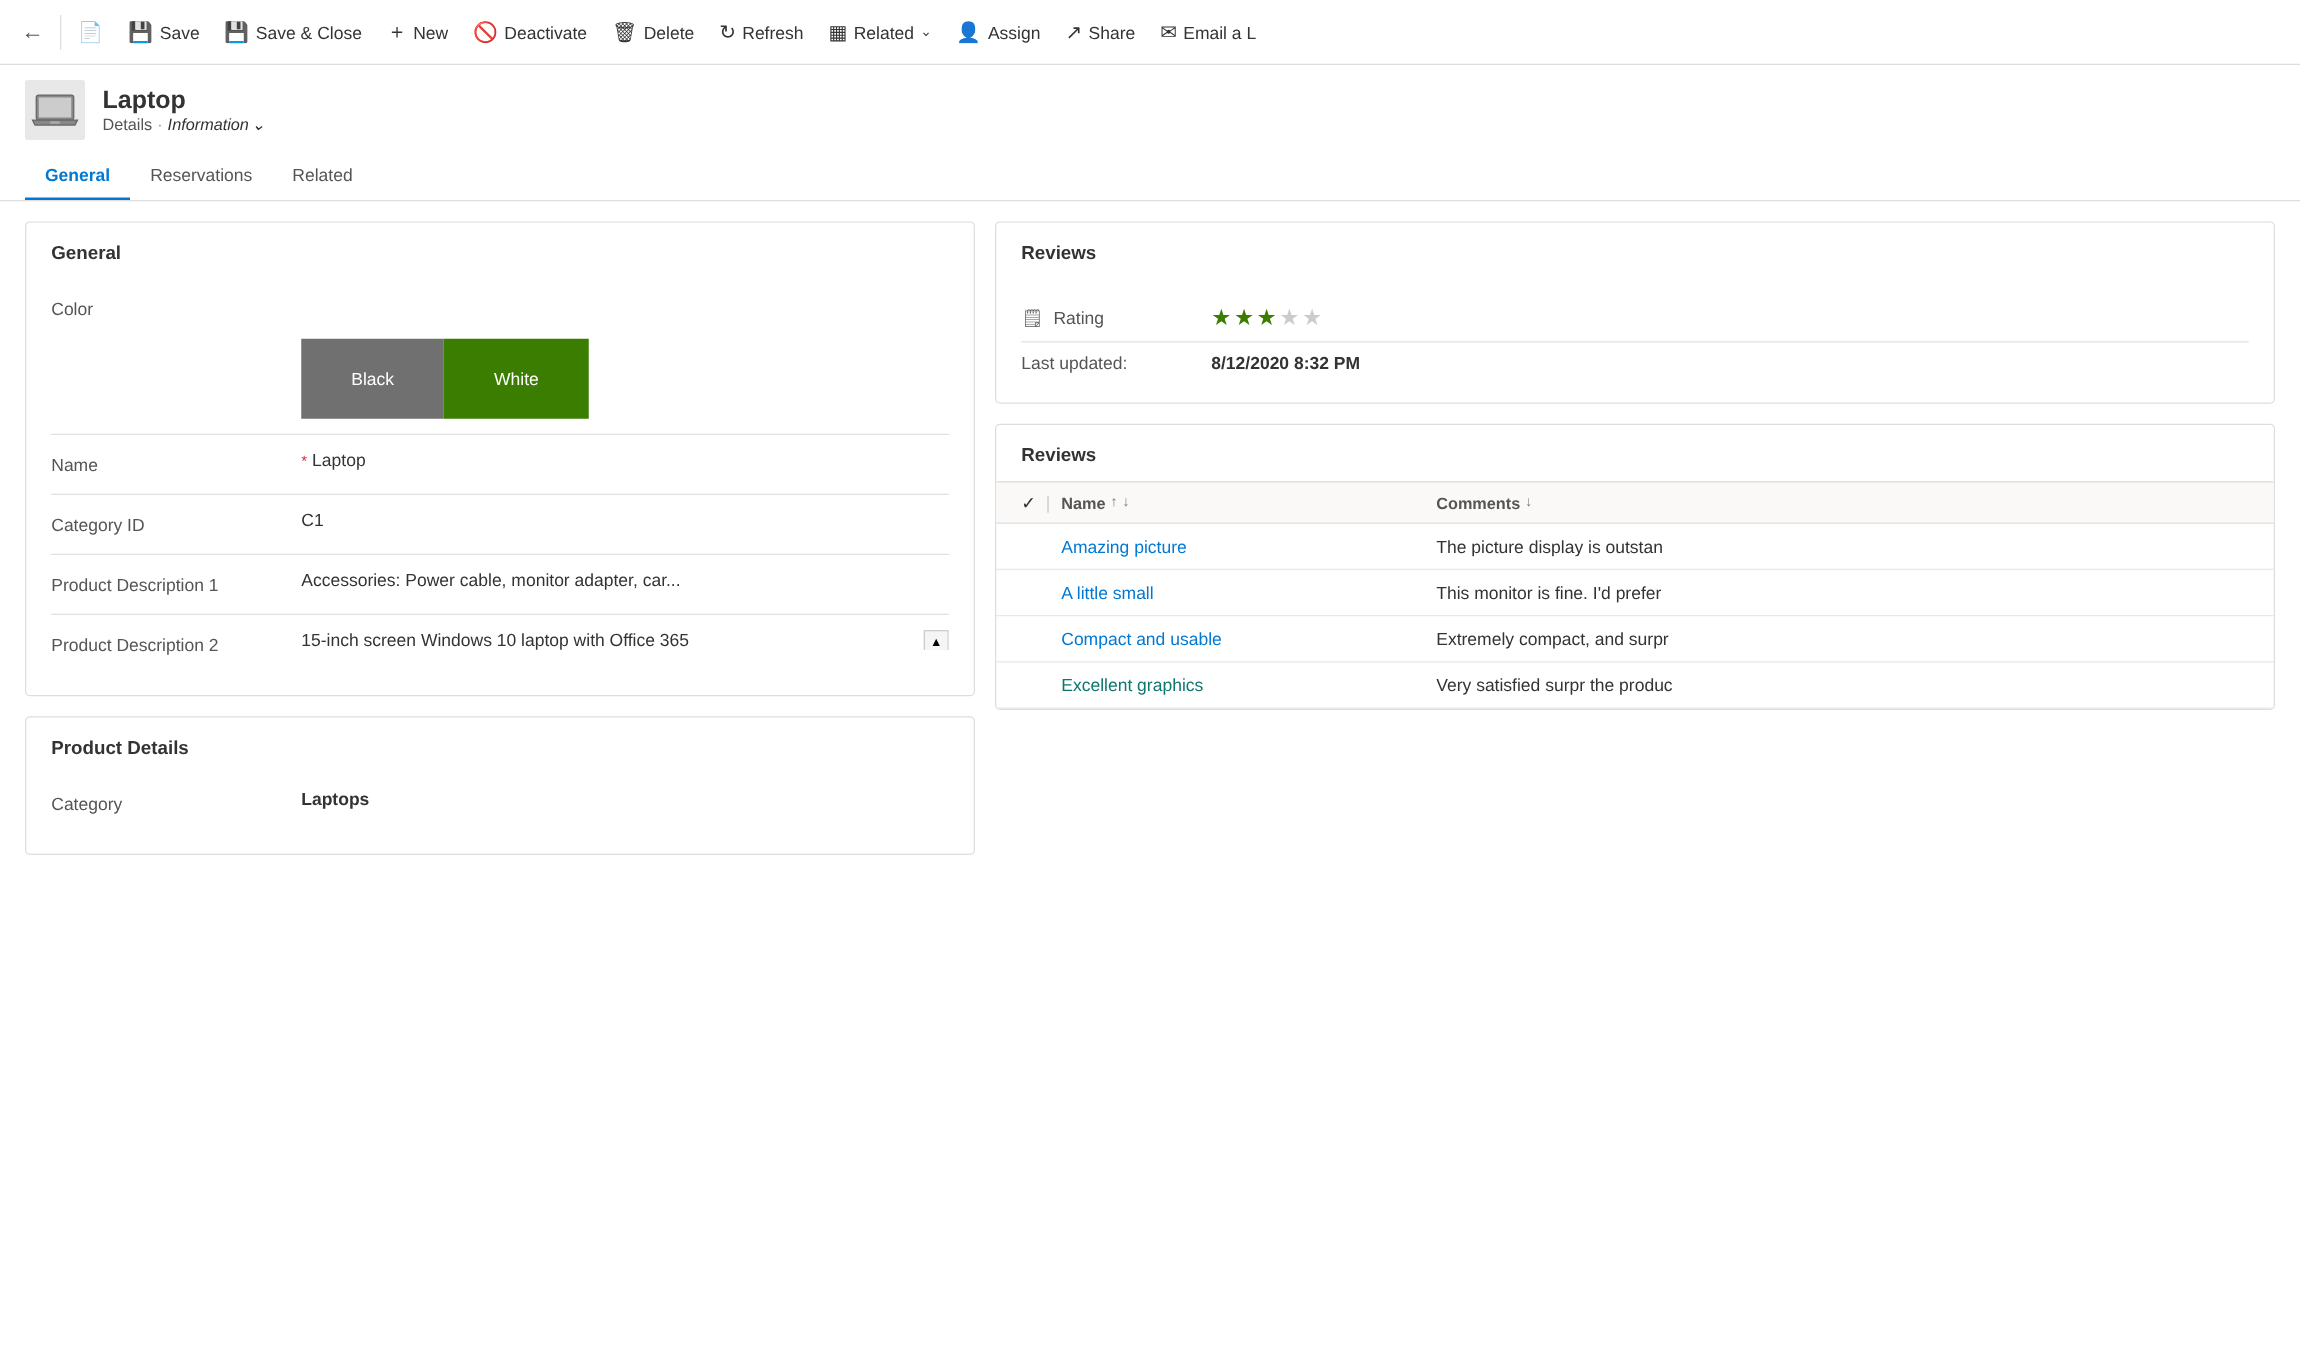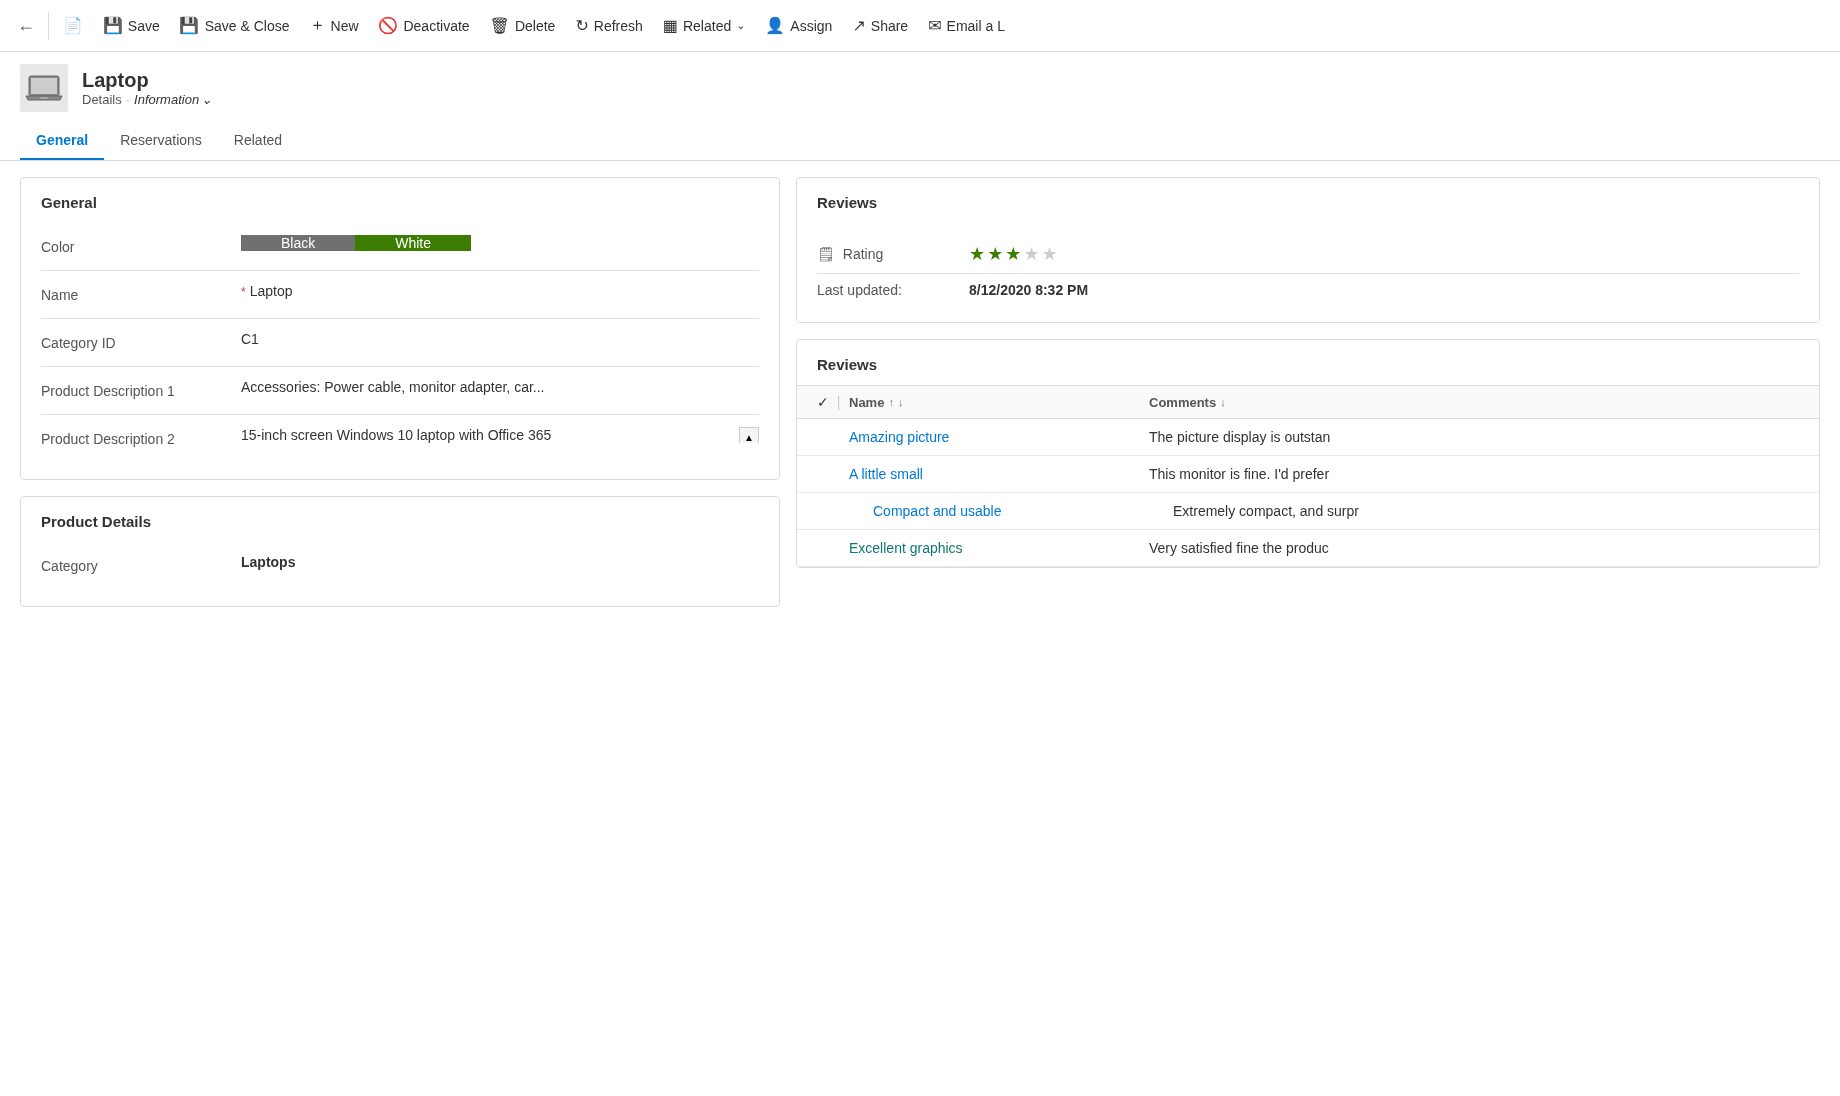--- a/index.html
+++ b/index.html
@@ -153,26 +153,27 @@
       color: #333;
     }
     .required-star { color: #d13438; margin-right: 4px; font-size: 12px; }
 
     
     .color-buttons {
       display: flex;
       gap: 0;
     }
     .color-btn {
-      padding: 0 40px;
+      padding: 24px 40px;
       border: none;
       cursor: pointer;
       font-size: 14px;
       font-weight: 500;
       color: #fff;
+      margin-top: 36px;
     }
     .color-btn.black { background: #707070; }
     .color-btn.green { background: #3a7d00; }
 
     
     .scrollable-value {
       position: relative;
       max-height: 60px;
       overflow: hidden;
     }
@@ -472,26 +473,26 @@
       </div>
 
       <div class="table-row-item">
         <div class="td-check"></div>
         <div class="td-name" style="color: rgb(0, 120, 212);">A little small</div>
         <div class="td-comments">This monitor is fine. I'd prefer</div>
       </div>
 
       <div class="table-row-item">
         <div class="td-check"></div>
-        <div class="td-name" style="color: rgb(0, 120, 212); margin-left: 24px;">Compact and usable</div>
+        <div class="td-name" style="color: rgb(0, 120, 212);">Compact and usable</div>
         <div class="td-comments">Extremely compact, and surpr</div>
       </div>
 
       <div class="table-row-item">
         <div class="td-check"></div>
         <div class="td-name" style="color: #0f766e;">Excellent graphics</div>
-        <div class="td-comments">Very satisfied fine the produc</div>
+        <div class="td-comments">Very satisfied surpr the produc</div>
       </div>
 
     </div>
 
   </div>
 </div>
 
 </body></html>

